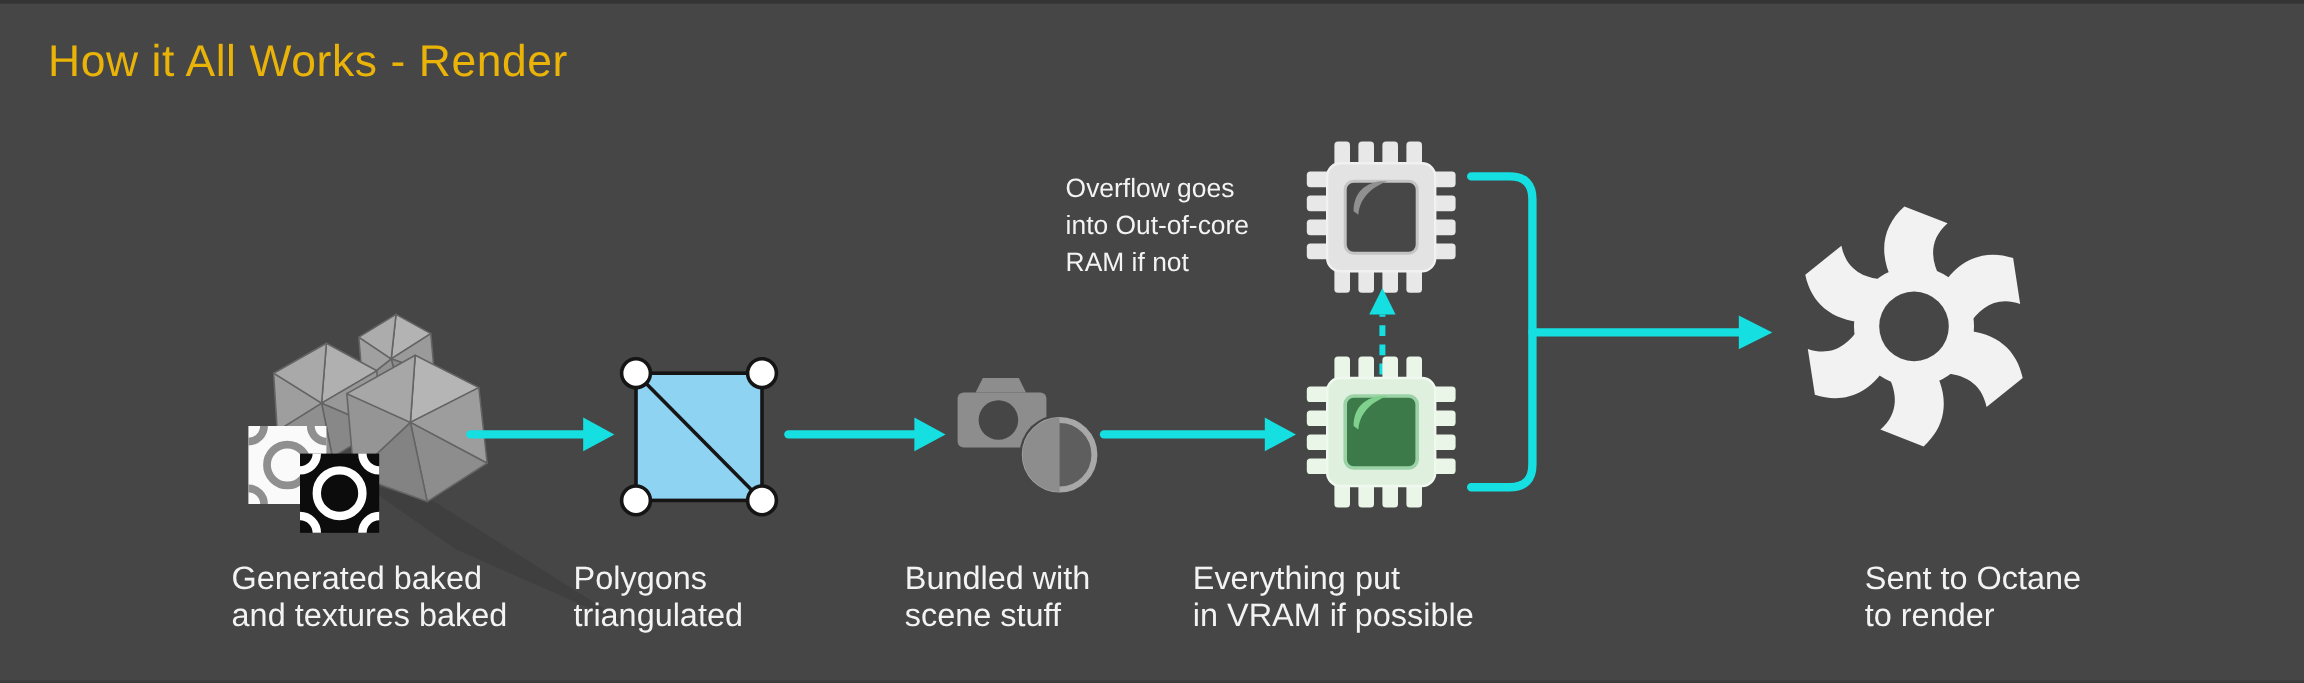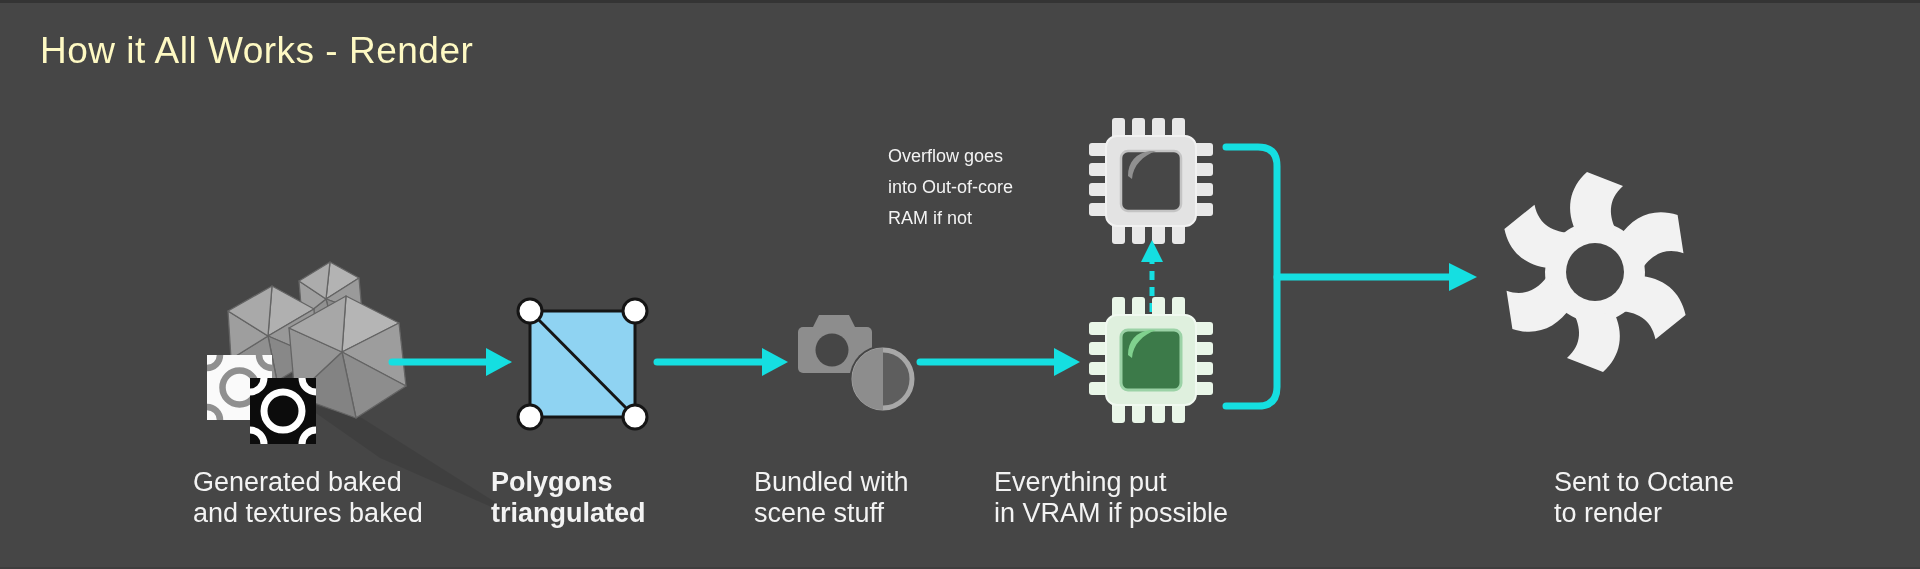--- a/index.html
+++ b/index.html
@@ -14,36 +14,36 @@
     position:absolute;left:0;top:0;width:1920px;height:3px;
     background:var(--top-bar,#343434);
   }
   .bottom-bar{
     position:absolute;left:0;bottom:0;width:1920px;height:2px;
     background:#3e3e3e;
   }
   .slide-title{
     position:absolute;left:40px;top:30px;
     font-size:37px;line-height:42px;font-weight:400;
-    color:#fef9c3;letter-spacing:.5px;
+    color:#eab308;letter-spacing:.5px;
   }
   .step-label{
     position:absolute;top:467px;
     font-size:27px;line-height:31px;font-weight:400;
     color:var(--text,#f3f3f3);
     white-space:pre-line;
   }
   .lbl-1{left:193px;}
-  .lbl-2{left:491px;font-weight:bold;}
+  .lbl-2{left:478px;}
   .lbl-3{left:754px;}
   .lbl-4{left:994px;}
   .lbl-5{left:1554px;}
   .overflow-label{
     position:absolute;left:888px;top:141px;
-    font-size:18px;line-height:31px;font-weight:400;
+    font-size:22px;line-height:31px;font-weight:400;
     color:var(--text,#f3f3f3);
     white-space:pre-line;
   }
   svg.diagram{position:absolute;left:0;top:0;}
   .rockface{stroke:#646464;stroke-width:1.3px;stroke-linejoin:round;}
   .flowline{stroke:var(--accent-cyan,#15dfe1);stroke-width:7px;stroke-linecap:round;fill:none;}
   .flowhead{fill:var(--accent-cyan,#15dfe1);}
   .dashline{stroke:var(--accent-cyan,#15dfe1);stroke-width:5px;stroke-dasharray:9 7;fill:none;}
   .gray-icon{fill:var(--icon-gray,#8d8d8d);}
   .octw{fill:var(--octane-white,#f2f2f2);}

